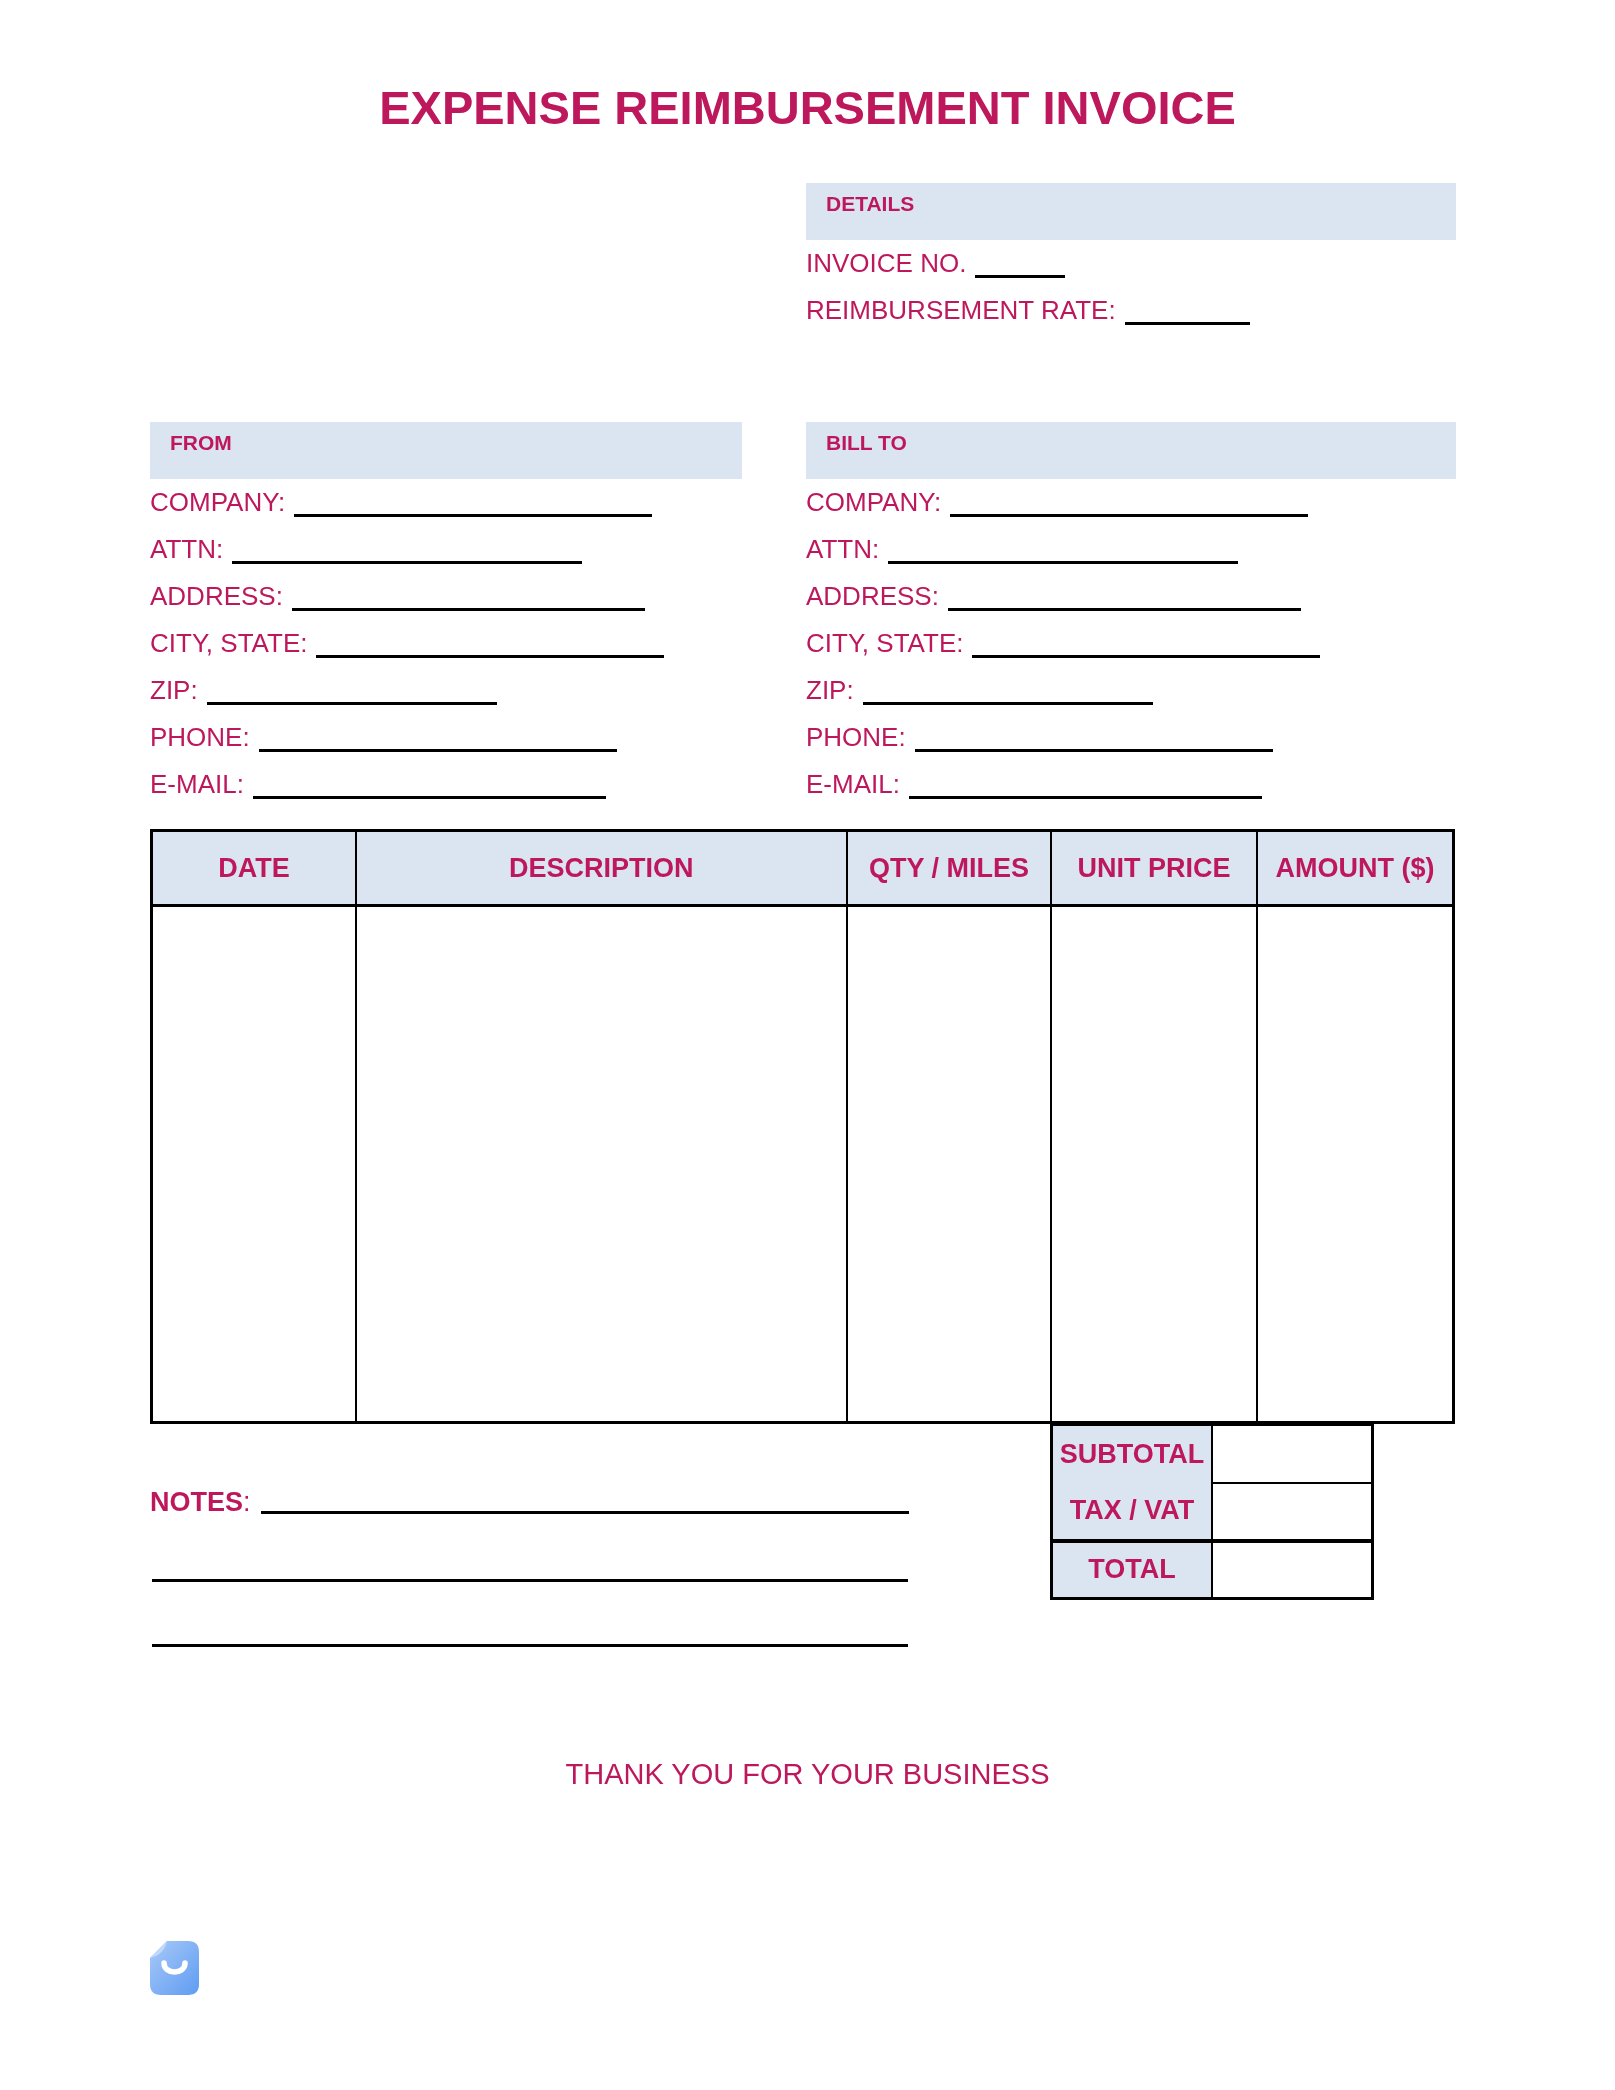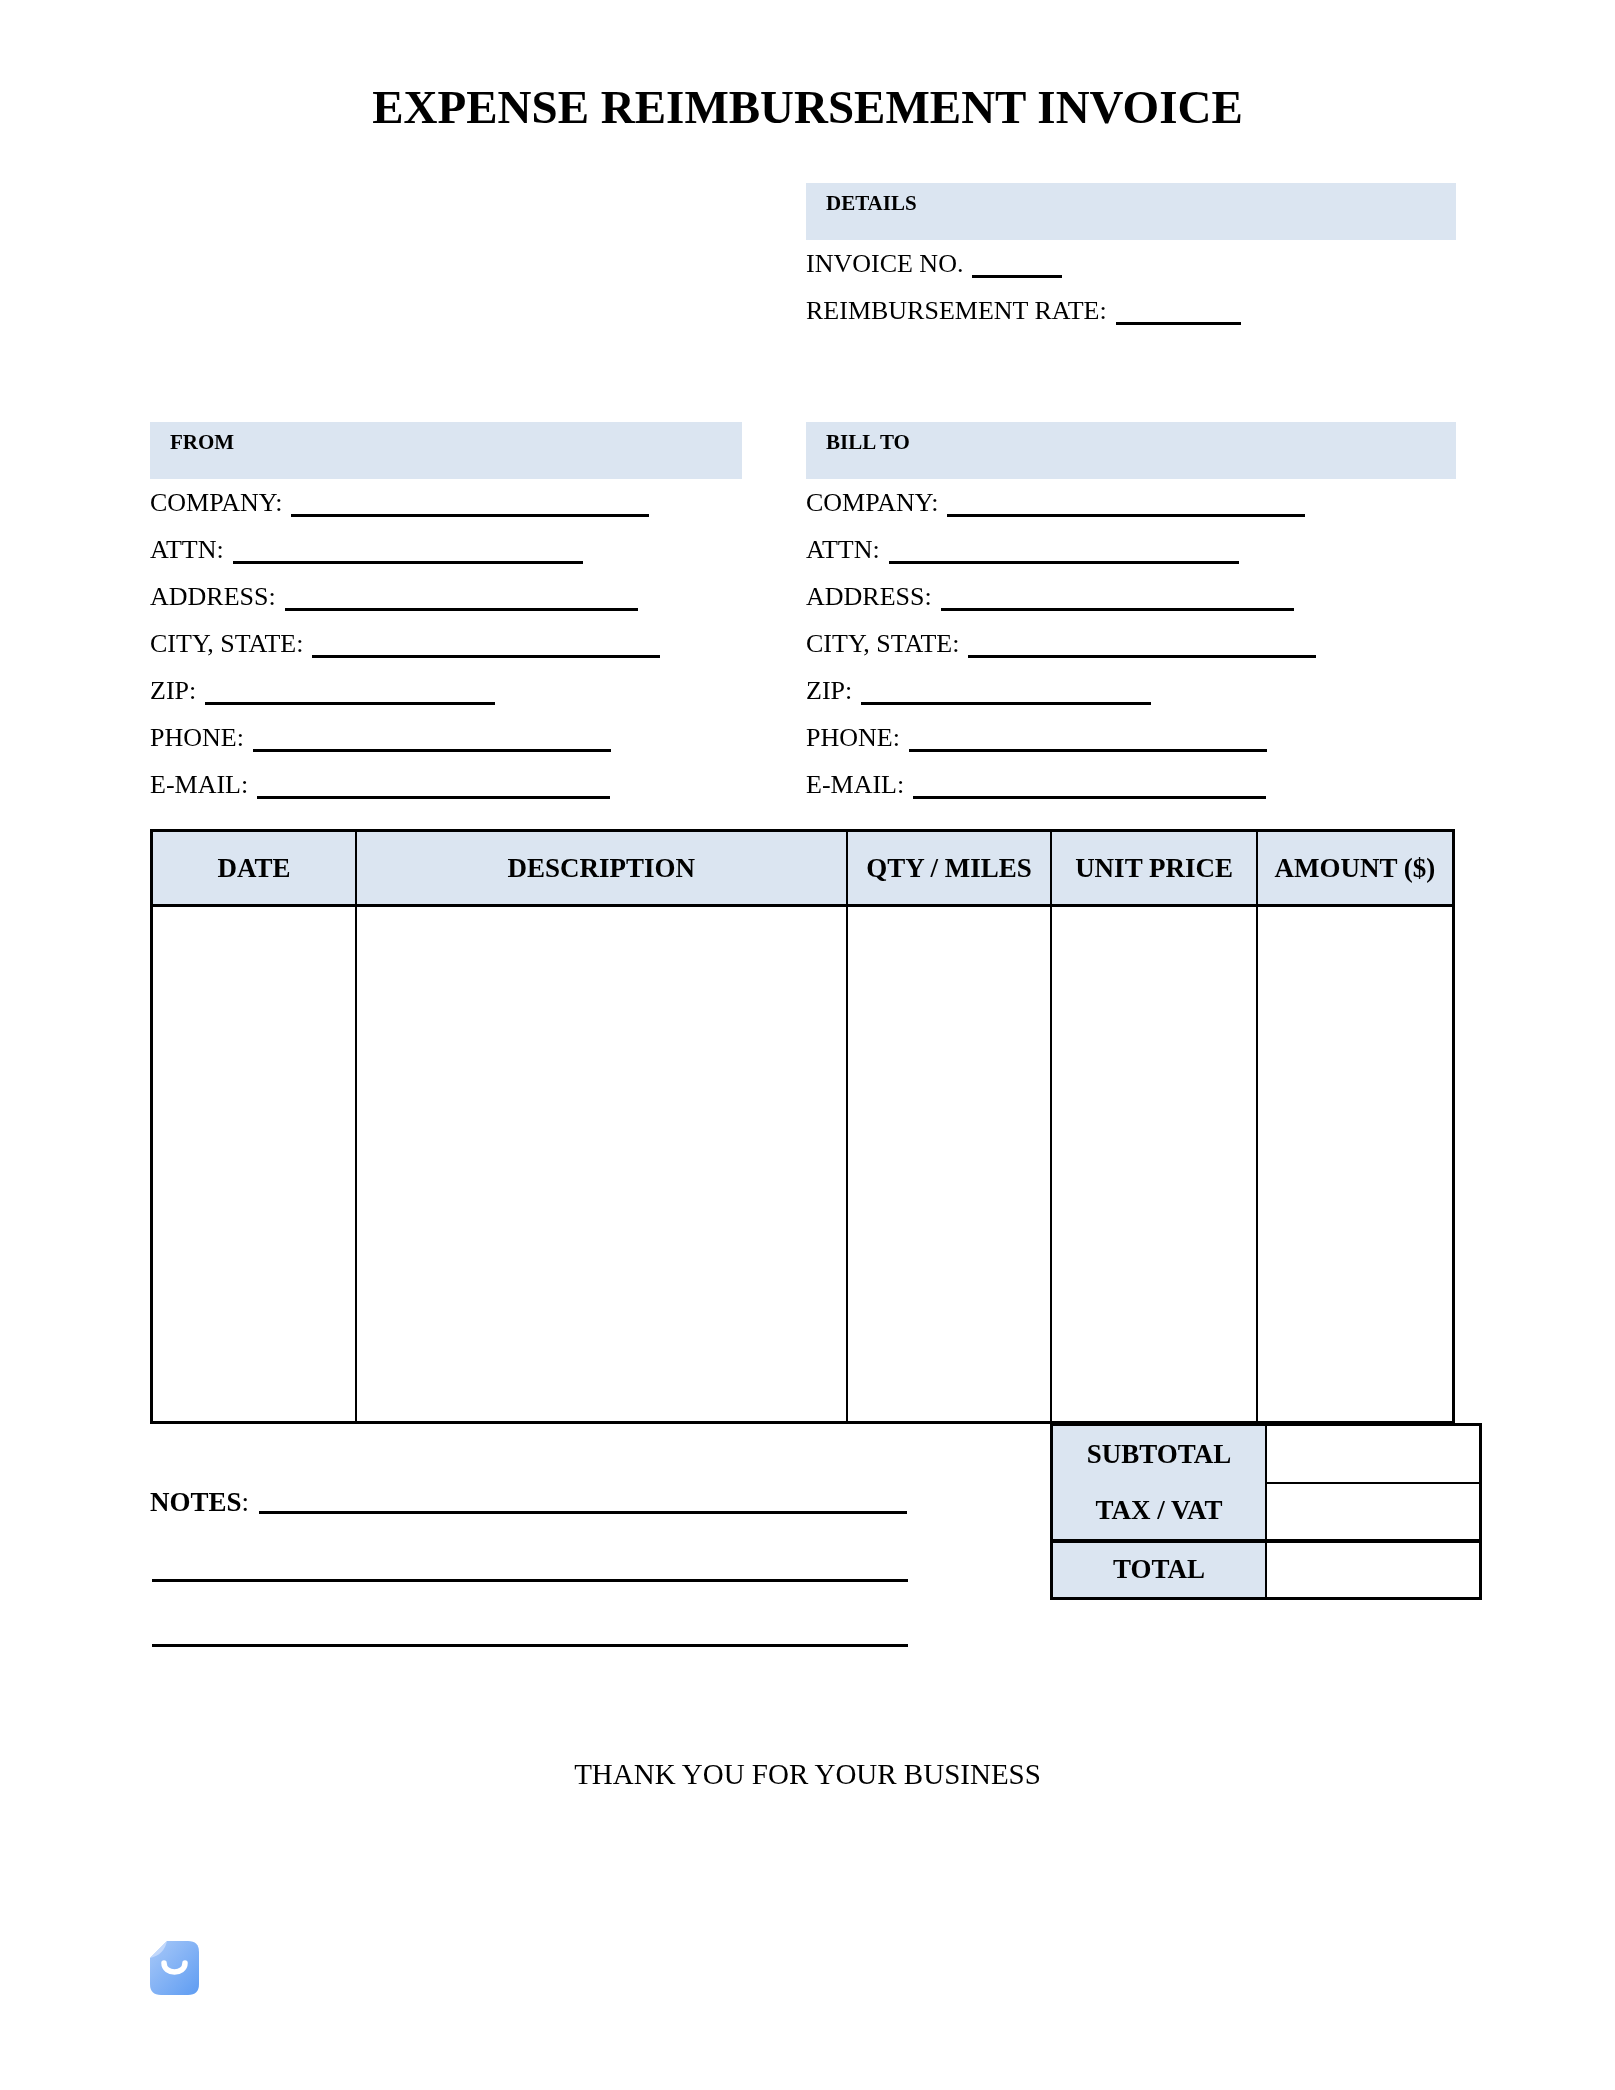--- a/index.html
+++ b/index.html
@@ -1,22 +1,22 @@
 <!DOCTYPE html>
 <html><head>
 <meta charset="utf-8">
 <style>
   * { margin:0; padding:0; box-sizing:border-box; }
   html,body { background:#ffffff; }
   .page {
     position:relative;
     width:1615px; height:2090px;
     background:#ffffff;
-    font-family:Liberation Serif, serif;
-    color:#000000;
+    font-family:Liberation Sans, sans-serif;
+    color:#be185d;
     overflow:hidden;
   }
   .doc-title {
     position:absolute; top:80px; left:0; width:100%;
     text-align:center; font-size:47px; font-weight:bold;
   }
   
   .block { position:absolute; }
   .details-block { left:806px; top:183px; width:650px; }
   .from-block    { left:150px; top:422px; width:592px; }
@@ -48,21 +48,21 @@
     background:#dbe5f1;
     border:2px solid #000; border-bottom:3px solid #000;
     height:75px; font-size:27px; font-weight:bold; text-align:center;
   }
   .items-table td {
     border:2px solid #000;
     height:517px; vertical-align:top; font-size:26px;
   }
   
   .summary-table {
-    position:absolute; left:1050px; top:1423px; width:432px;
+    position:absolute; left:1050px; top:1423px; width:324px;
     border-collapse:collapse; table-layout:fixed;
     border:3px solid #000;
   }
   .summary-table td { border:2px solid #000; height:58px; font-size:27px; }
   .sum-label { background:#dbe5f1; font-weight:bold; text-align:center; }
   .sum-value { background:#ffffff; }
   .sum-row-0 .sum-label { border-bottom:none; }
   .sum-row-1 .sum-label { border-top:none; }
   .sum-row-2 td { border-top:4px solid #000; }
   

